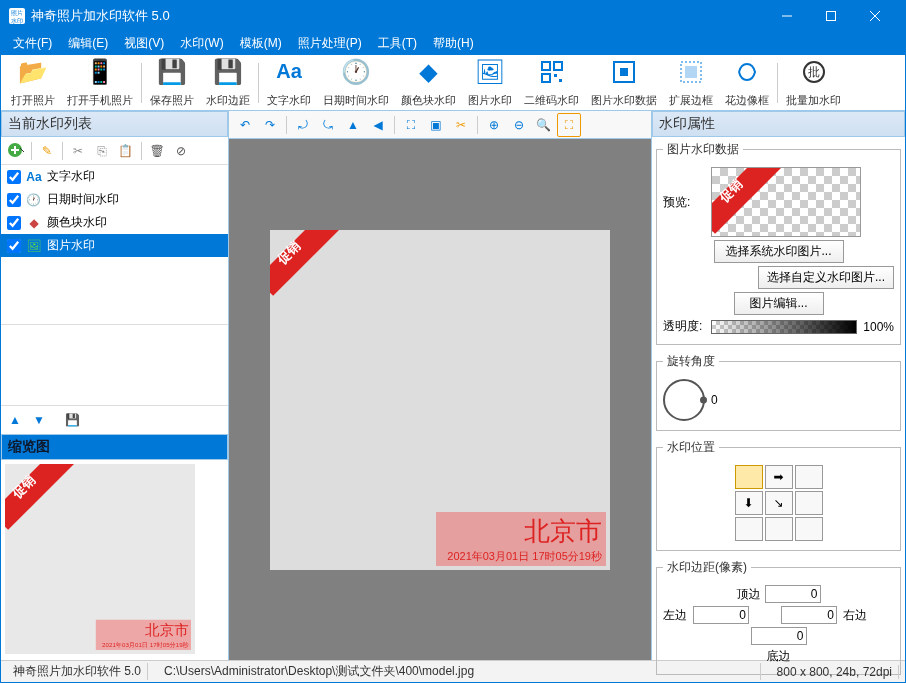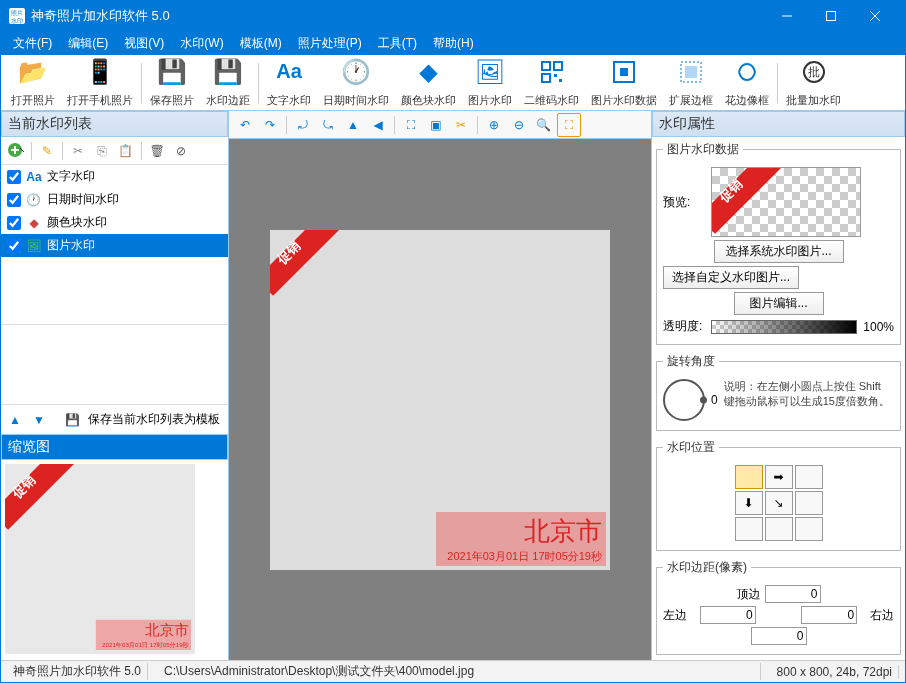--- a/index.html
+++ b/index.html
@@ -11,21 +11,21 @@
 .menubar { background: #0078d7; color: #fff; height: 24px; display: flex; align-items: center; padding: 0 4px; }
 .menubar .mitem { padding: 3px 8px; cursor: pointer; }
 .toolbar { background: #fff; height: 56px; display: flex; align-items: center; padding: 2px 4px; border-bottom: 1px solid #a0c8e8; }
 .toolbar .tbtn { display: flex; flex-direction: column; align-items: center; justify-content: center; padding: 2px 6px; cursor: pointer; min-width: 56px; }
 .toolbar .tbtn .ticon { width: 32px; height: 28px; display: flex; align-items: center; justify-content: center; font-size: 24px; }
 .toolbar .tbtn .tlabel { font-size: 11px; color: #333; margin-top: 7px; white-space: nowrap; }
 .toolbar .sep { width: 1px; height: 40px; background: #ccc; margin: 0 2px; }
 .main { display: flex; height: calc(100% - 30px - 24px - 56px - 22px); }
 .left { width: 228px; display: flex; flex-direction: column; border-right: 1px solid #a0c8e8; }
 .panel-hdr { background: linear-gradient(#dce8f6,#cfe0f2); border: 1px solid #a0c8e8; padding: 3px 6px; font-size: 14px; color: #333; }
-.panel-hdr.blue { background: #0078d7; color: #ffffff; }
+.panel-hdr.blue { background: #0078d7; color: #0f172a; font-weight: bold; }
 .left-toolbar { display: flex; align-items: center; padding: 2px 4px; gap: 2px; border-bottom: 1px solid #ddd; height: 28px; }
 .left-toolbar .lbtn { width: 22px; height: 22px; display: flex; align-items: center; justify-content: center; cursor: pointer; border-radius: 3px; }
 .left-toolbar .lsep { width: 1px; height: 18px; background: #ccc; margin: 0 2px; }
 .wm-list { flex: 0 0 auto; height: 160px; overflow: auto; border-bottom: 1px solid #ddd; }
 .wm-item { display: flex; align-items: center; padding: 3px 6px; gap: 4px; cursor: pointer; }
 .wm-item.sel { background: #0078d7; color: #fff; }
 .wm-item .chk { width: 14px; height: 14px; }
 .wm-item .wicon { width: 18px; height: 16px; display: flex; align-items: center; justify-content: center; }
 .left-spacer { flex: 1; }
 .left-bottom { display: flex; align-items: center; padding: 4px; border-top: 1px solid #ddd; gap:4px;}
@@ -226,21 +226,20 @@
           <span class="wicon" style="color:#5c5">🖼</span>
           <span>图片水印</span>
         </div>
     </div>
     <div class="left-spacer"></div>
     <div class="left-bottom">
       <div class="arrow" style="color:#0078d7">▲</div>
       <div class="arrow" style="color:#0078d7">▼</div>
       <div style="width:8px"></div>
       <span>💾</span>
-      <div class="savetpl">保存当前水印列表为模板</div>
     </div>
     <div class="panel-hdr blue">缩览图</div>
     <div class="thumb">
       <div class="thumb-img">
         <div class="sash-ribbon">
             <span class="rtxt">促销</span>
           </div>
         <div class="city-block" style="transform:scale(0.56);transform-origin:bottom right;">
           <div class="city">北京市</div>
           <div class="ts">2021年03月01日 17时05分19秒</div>
@@ -289,38 +288,37 @@
         <label>预览:</label>
         <div class="preview-box">
           <div class="sash-ribbon" style="transform:scale(1);">
               <span class="rtxt">促销</span>
             </div>
         </div>
       </div>
       <div class="row" style="justify-content:center">
           <button class="btn">选择系统水印图片...</button>
         </div>
-      <div class="row" style="justify-content:flex-start">
+      <div class="row" style="justify-content:flex-end">
           <button class="btn">选择自定义水印图片...</button>
         </div>
       <div class="row" style="justify-content:center">
           <button class="btn" style="min-width:90px">图片编辑...</button>
         </div>
       <div class="row">
         <label>透明度:</label>
         <div class="opacity-bar"></div>
         <span>100%</span>
       </div>
     </fieldset>
     <fieldset class="fieldset">
       <legend>旋转角度</legend>
       <div class="row" style="align-items:flex-start">
         <div class="rot-circle"></div>
         <span style="align-self:center">0</span>
-        <div style="flex:1;font-size:11px;color:#444">说明：在左侧小圆点上按住 Shift 键拖动鼠标可以生成15度倍数角。</div>
       </div>
     </fieldset>
     <fieldset class="fieldset">
       <legend>水印位置</legend>
       <div class="row" style="justify-content:center">
         <div class="posgrid">
           <div class="cell sel"></div>
           <div class="cell">➡</div>
           <div class="cell"></div>
           <div class="cell">⬇</div>
@@ -331,30 +329,33 @@
           <div class="cell"></div>
         </div>
       </div>
     </fieldset>
     <fieldset class="fieldset">
       <legend>水印边距(像素)</legend>
       <div class="row" style="justify-content:center;gap:4px">
         <span>顶边</span>
         <input class="spinner" value="0" style="">
       </div>
-      <div class="row" style="justify-content:space-between;">
+      <div class="row" style="justify-content:flex-start;">
         <span>左边</span>
         <input class="spinner" value="0" style="">
         <span style="width:20px"></span>
         <input class="spinner" value="0" style="">
         <span>右边</span>
       </div>
       <div class="row" style="justify-content:center;gap:4px">
         <input class="spinner" value="0" style="">
       </div>
+      <div class="row" style="justify-content:center">
+        <span>底边</span>
+      </div>
     </fieldset>
   </div>
 </div>
 
 <div class="statusbar">
   <div class="sitem">神奇照片加水印软件 5.0</div>
   <div class="sitem" style="flex:1">C:\Users\Administrator\Desktop\测试文件夹\400\model.jpg</div>
   <div class="sitem">800 x 800, 24b, 72dpi</div>
 </div>
 

